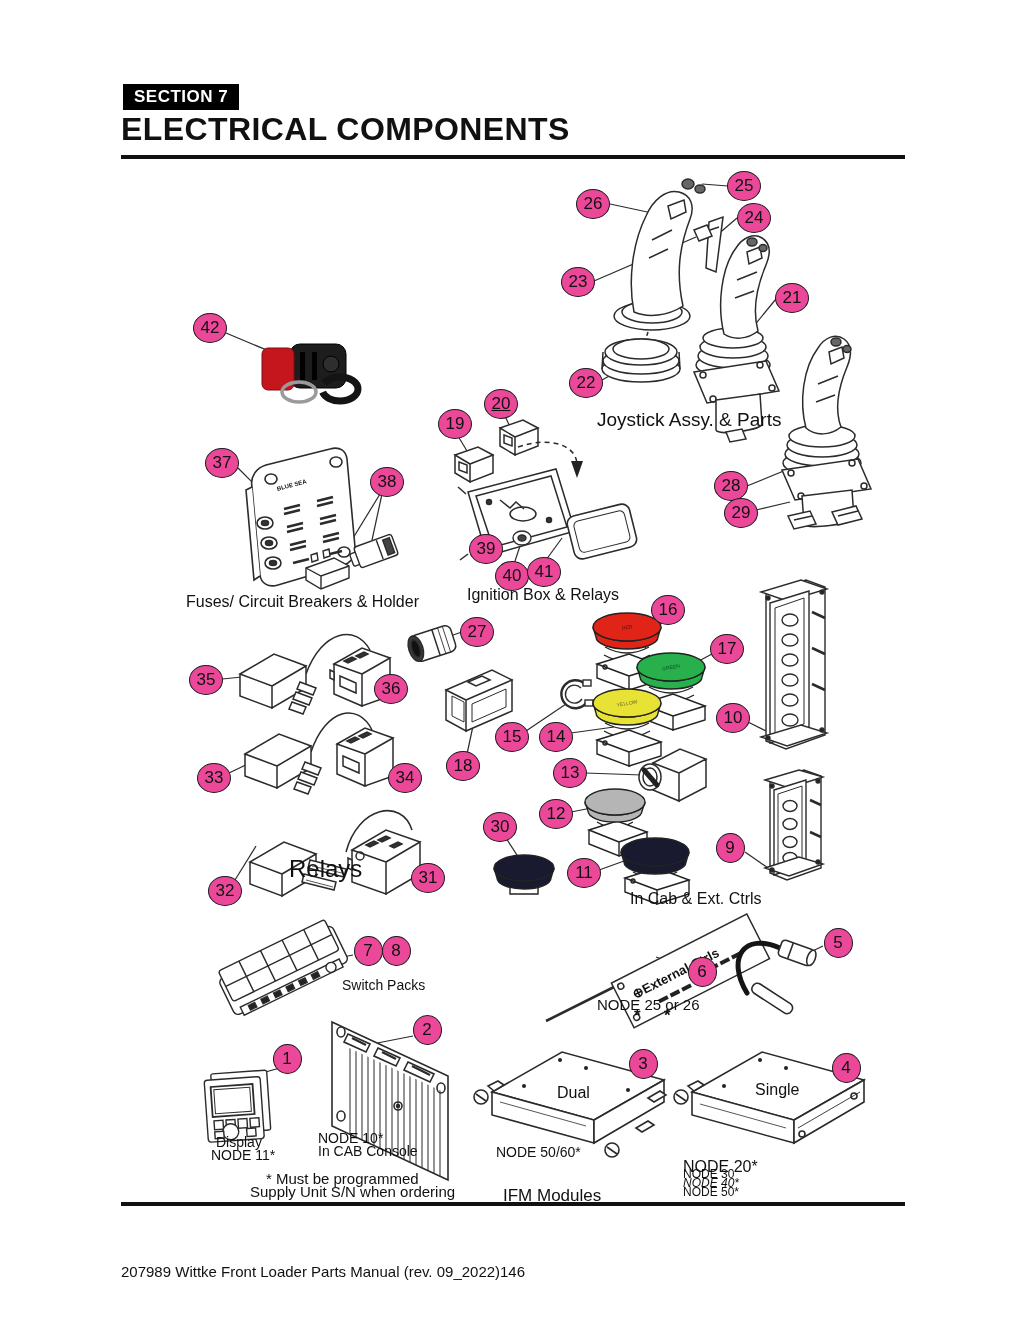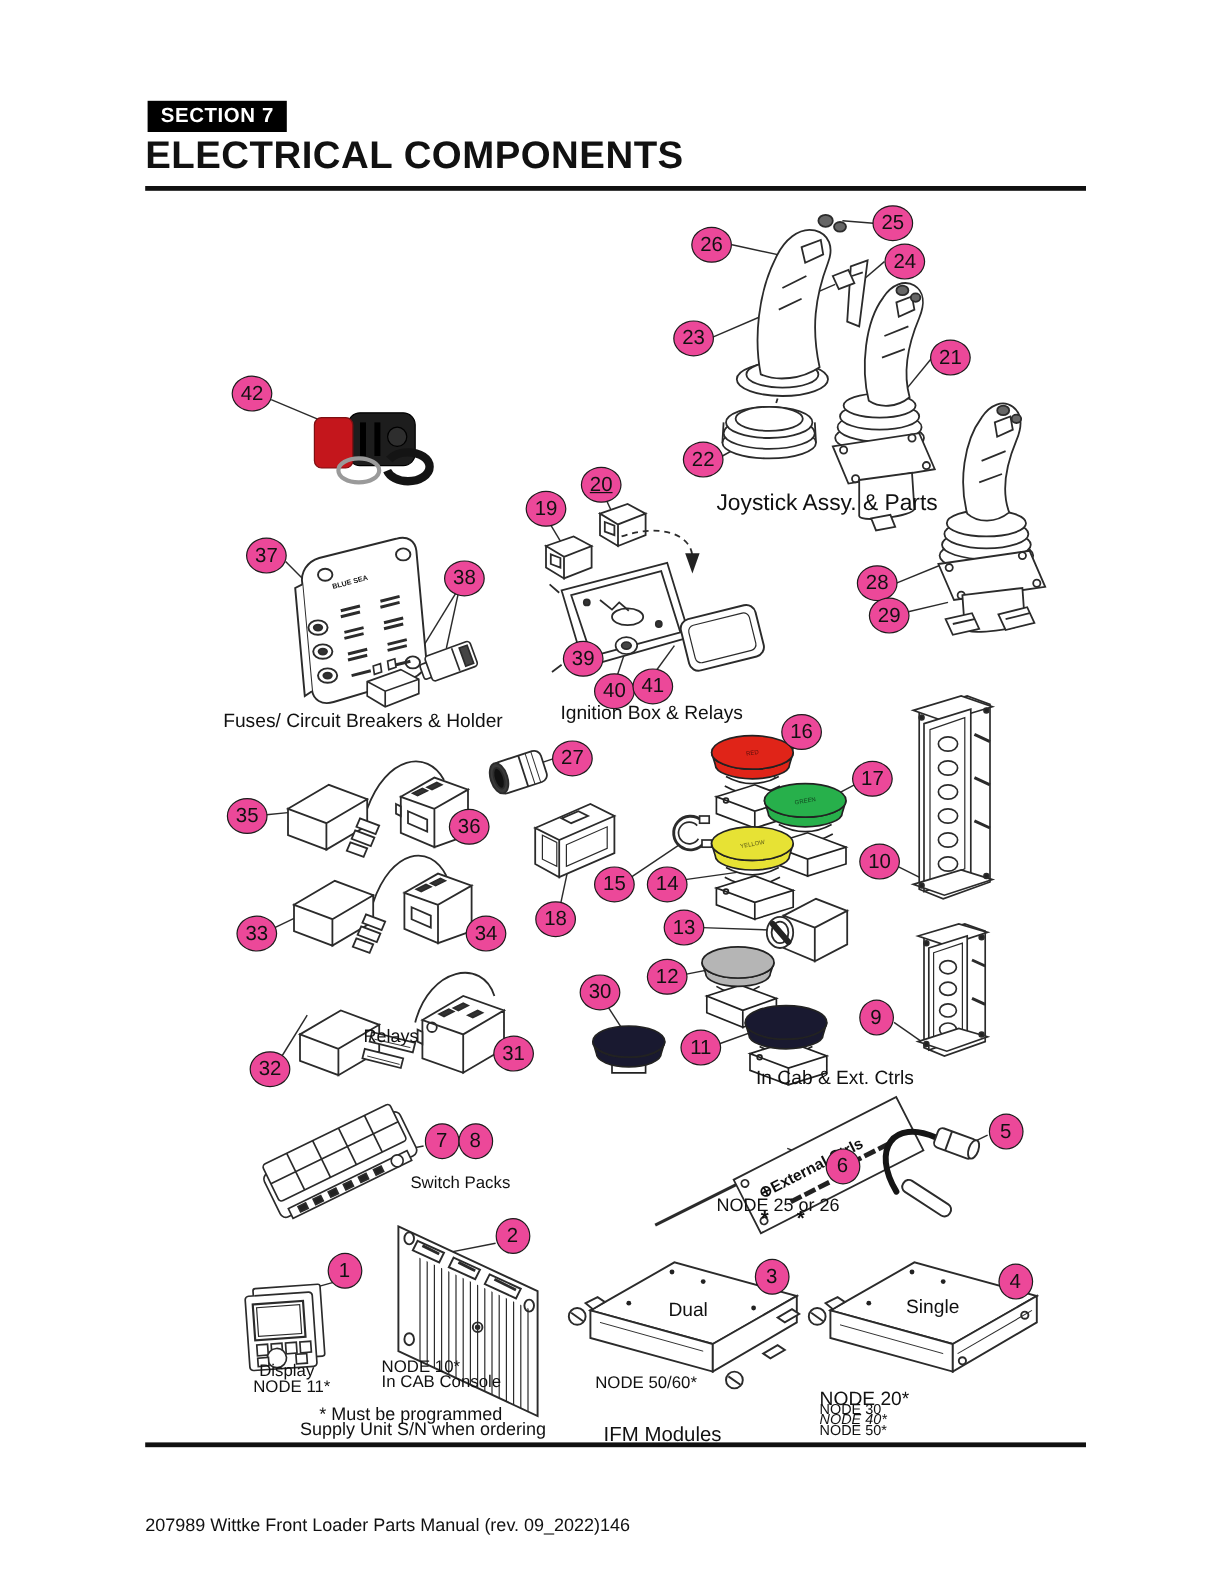--- a/index.html
+++ b/index.html
@@ -509,21 +509,21 @@
       <div class="callout" style="left: 687.5px; top: 957px; width: 29px; height: 30px;">6</div>
       <div class="callout" style="left: 412.5px; top: 1015px; width: 29px; height: 30px;">2</div>
       <div class="callout" style="left: 272.5px; top: 1044px; width: 29px; height: 30px;">1</div>
       <div class="callout" style="left: 628.5px; top: 1049px; width: 29px; height: 30px;">3</div>
       <div class="callout" style="left: 831.5px; top: 1053px; width: 29px; height: 30px;">4</div>
     </div>
   <div id="label-layer">
       <div class="dlabel" style="left: 597px; top: 410px; font-size: 19px;">Joystick Assy. &amp; Parts</div>
       <div class="dlabel" style="left: 186px; top: 594px; font-size: 16px;">Fuses/ Circuit Breakers &amp; Holder</div>
       <div class="dlabel" style="left: 467px; top: 587px; font-size: 16px;">Ignition Box &amp; Relays</div>
-      <div class="dlabel" style="left: 303px; top: 856px; font-size: 15px;">Relays</div>
+      <div class="dlabel" style="left: 289px; top: 856px; font-size: 24px;">Relays</div>
       <div class="dlabel" style="left: 630px; top: 891px; font-size: 16px;">In Cab &amp; Ext. Ctrls</div>
       <div class="dlabel" style="left: 363px; top: 955px; font-size: 17px; font-weight: bold;">*</div>
       <div class="dlabel" style="left: 391px; top: 955px; font-size: 17px; font-weight: bold;">*</div>
       <div class="dlabel" style="left: 342px; top: 978px; font-size: 14px;">Switch Packs</div>
       <div class="dlabel" style="left: 597px; top: 997px; font-size: 15px;">NODE 25 or 26</div>
       <div class="dlabel" style="left: 634px; top: 1007px; font-size: 17px; font-weight: bold;">*</div>
       <div class="dlabel" style="left: 664px; top: 1007px; font-size: 17px; font-weight: bold;">*</div>
       <div class="dlabel" style="left: 216px; top: 1135px; font-size: 14px;">Display</div>
       <div class="dlabel" style="left: 211px; top: 1148px; font-size: 14px;">NODE 11*</div>
       <div class="dlabel" style="left: 318px; top: 1131px; font-size: 14px;">NODE 10*</div>

